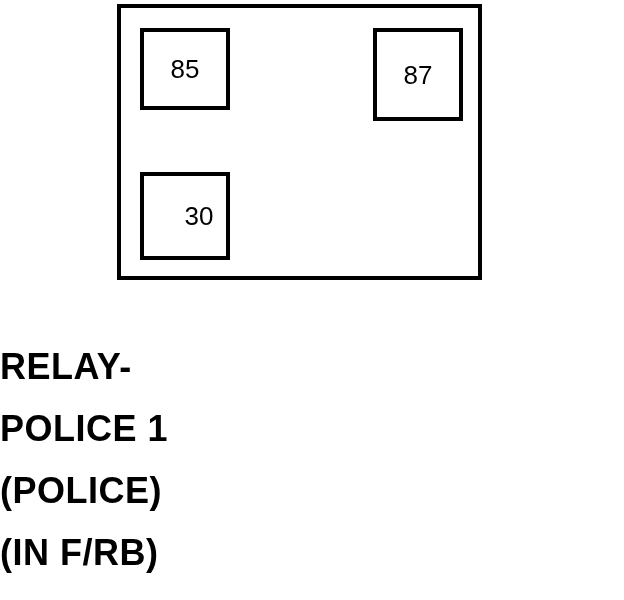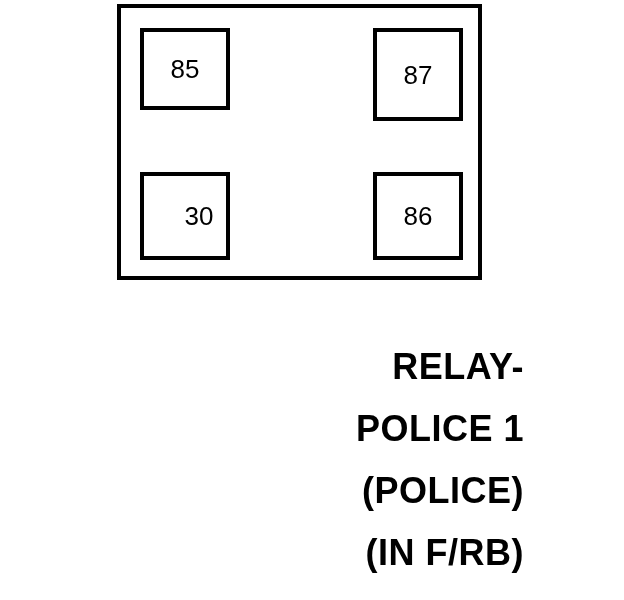--- a/index.html
+++ b/index.html
@@ -54,21 +54,21 @@
   #terminal-87  { left: 252px; top: 20px;  width: 90px;  height: 93px; }
   #terminal-30  { left: 19px;  top: 164px; width: 90px;  height: 88px; padding-left: 28px; }
   #terminal-86  { left: 252px; top: 164px; width: 90px;  height: 88px; }
 
   
   #relay-caption {
     position: absolute;
     left: 0;
     top: 336px;
     width: 524px;
-    text-align: right;
+    text-align: left;
   }
   .caption-line {
     font-size: 36px;
     font-weight: bold;
     line-height: 62px;
     letter-spacing: 0.5px;
     color: #000000;
     white-space: nowrap;
   }
 </style>
@@ -83,23 +83,20 @@
 
 
   <div class="terminal" id="terminal-87">
     <span class="terminal-label">87</span>
   </div>
 
   <div class="terminal" id="terminal-30">
     <span class="terminal-label">30</span>
   </div>
 
-  <div class="terminal" id="terminal-86">
-    <span class="terminal-label">86</span>
-  </div>
 
 </div>
 
 <div id="relay-caption">
   <div class="caption-line">RELAY-</div>
   <div class="caption-line">POLICE 1</div>
   <div class="caption-line">(POLICE)</div>
   <div class="caption-line">(IN F/RB)</div>
 </div>
 

